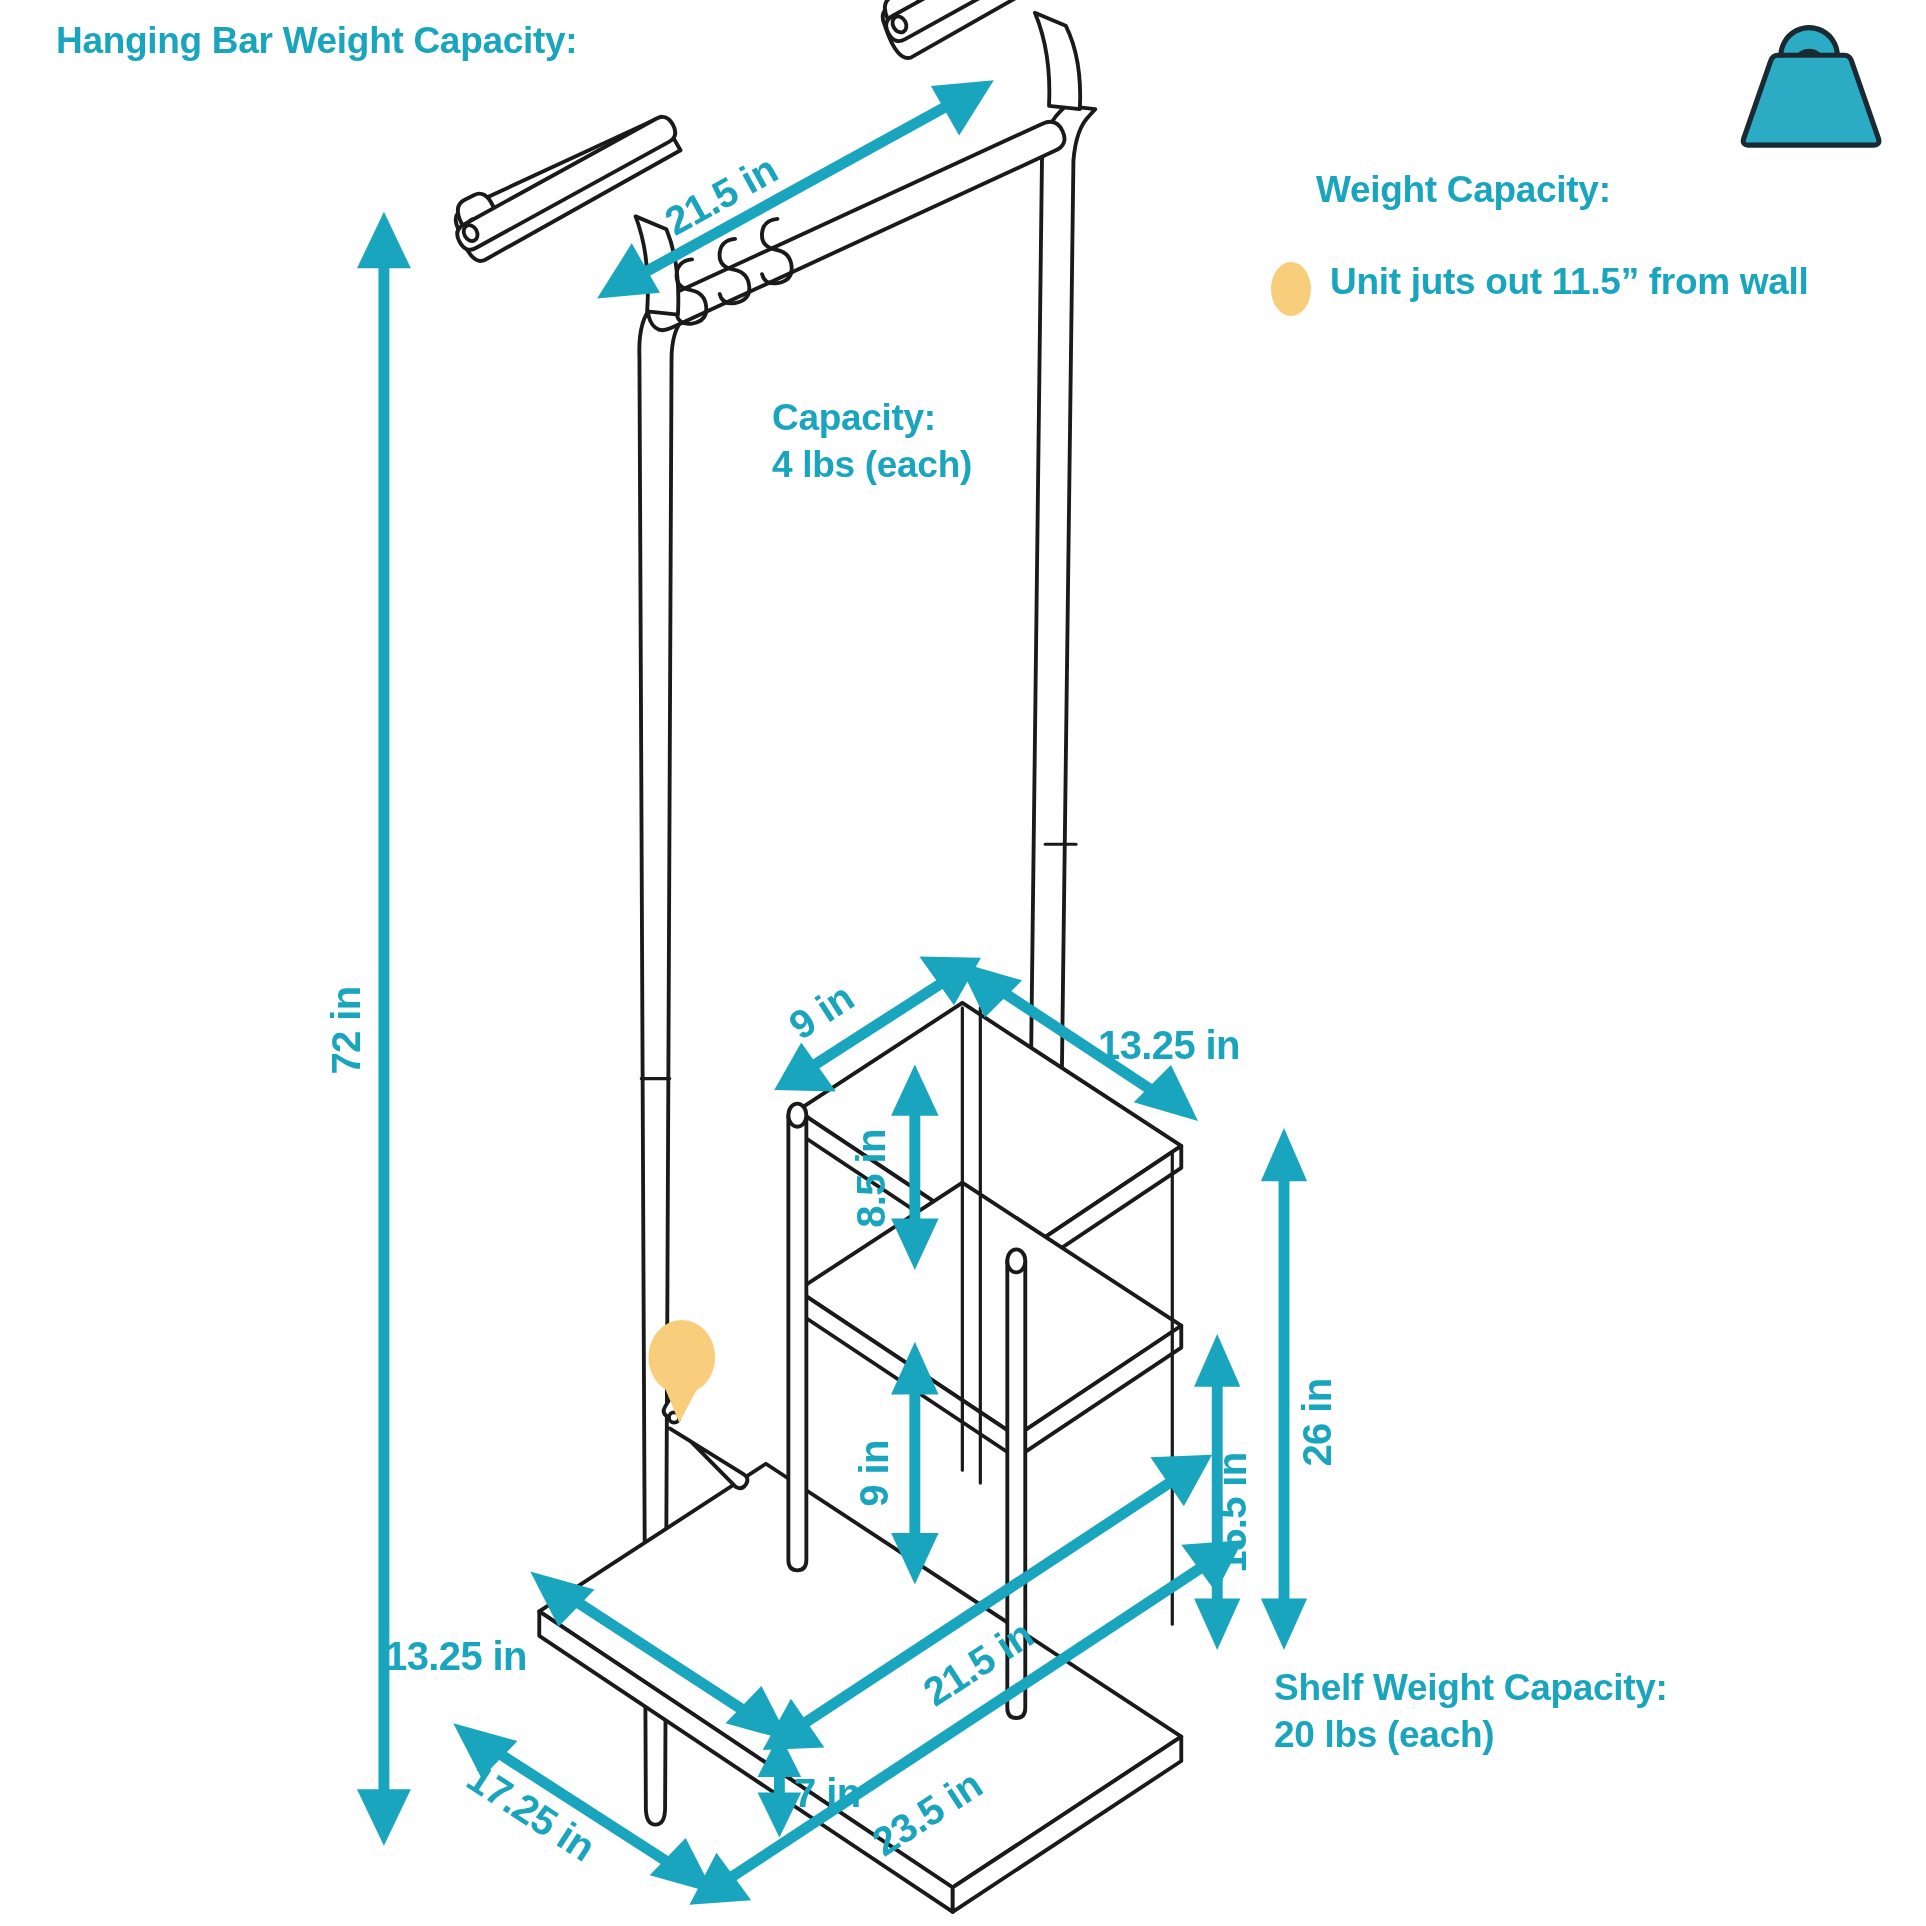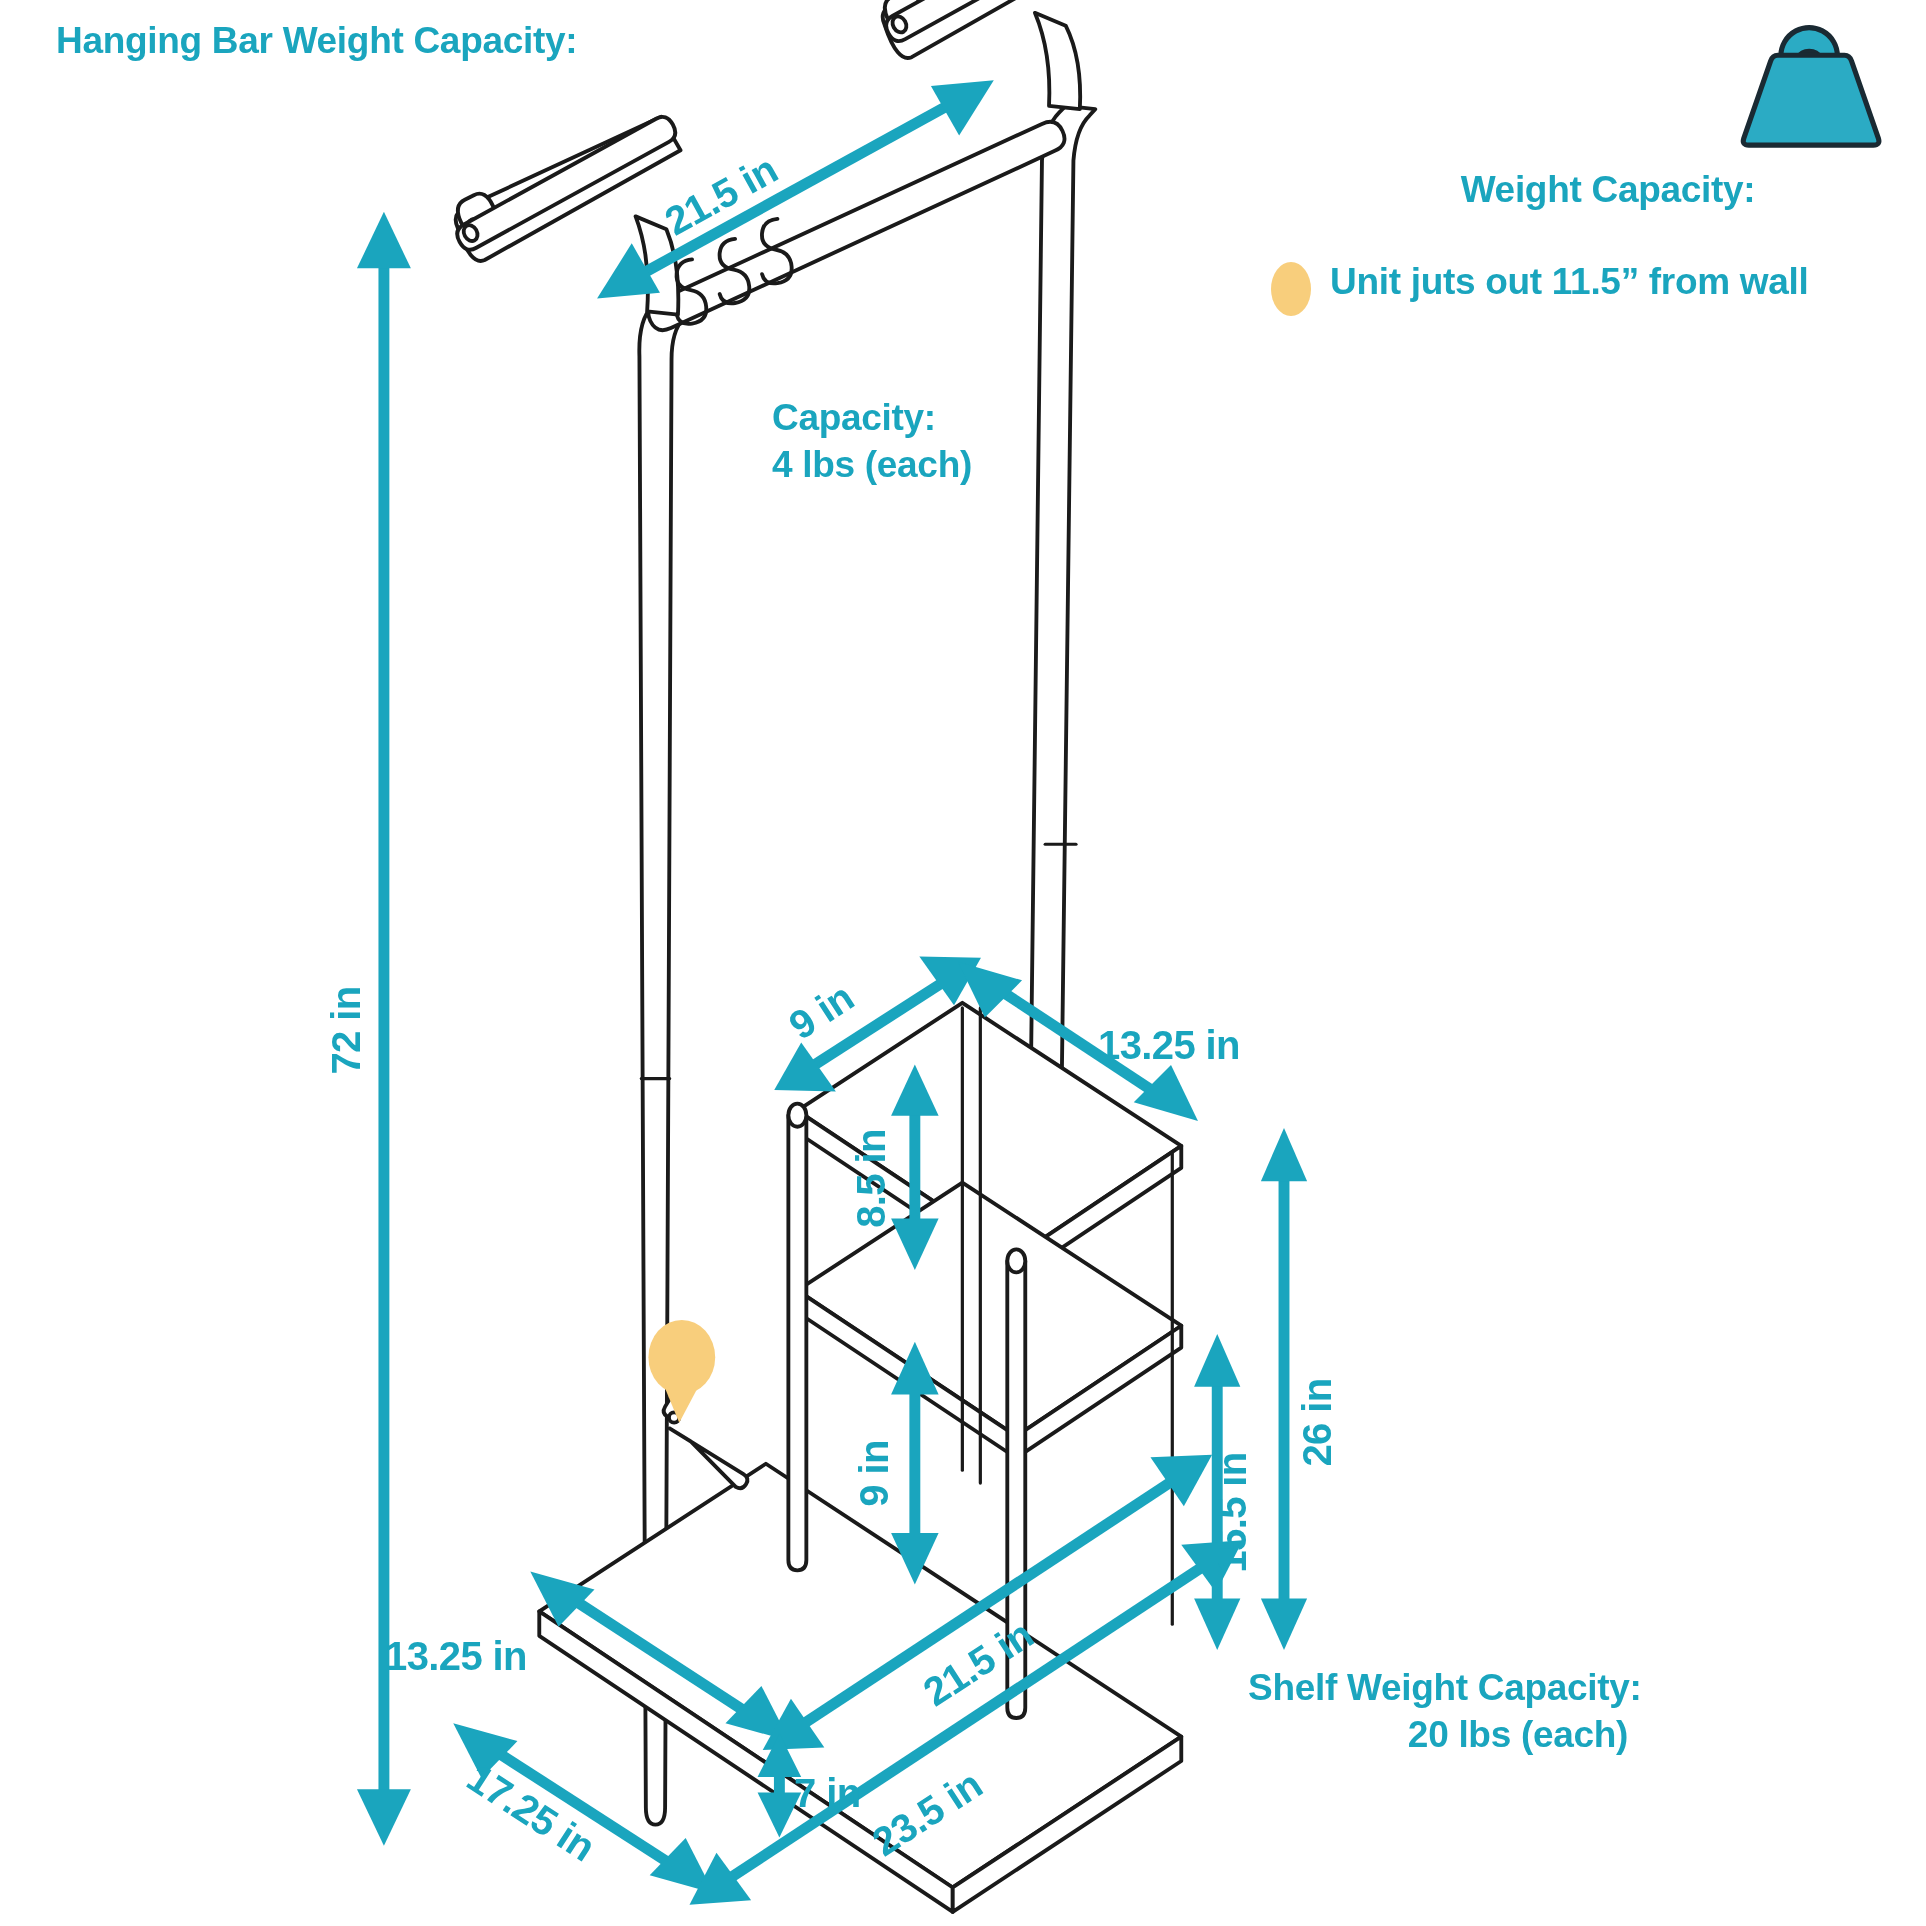--- a/index.html
+++ b/index.html
@@ -30,21 +30,21 @@
   .callout {
     position: absolute;
     color: #1AA5BE;
     font-weight: bold;
     font-family: "Liberation Sans", sans-serif;
     line-height: 1.18;
     white-space: pre-line;
     letter-spacing: -0.3px;
   }
   .callout.big   { font-size: 37px; }
-  .callout.right { text-align: center; }
+  .callout.right { text-align: left; }
   .dim-label {
     position: absolute;
     color: #1AA5BE;
     font-weight: bold;
     font-size: 40px;
     font-family: "Liberation Sans", sans-serif;
     white-space: nowrap;
     letter-spacing: -0.6px;
     transform-origin: 50% 50%;
   }
@@ -266,21 +266,21 @@
 
   <div class="callout big" style="left:56px; top:19px; width:642px;">Hanging Bar Weight Capacity:</div>
 
   <div class="callout big right" style="left:1316px; top:168px; width:584px;">Weight Capacity:</div>
   <div class="dot-marker" style="left:1271px; top:262px;"></div>
   <div class="callout big" style="left:1330px; top:260px; width:597px;">Unit juts out 11.5” from wall</div>
 
   <div class="callout big" style="left:772px; top:396px; width:385px;">Capacity:</div>
   <div class="callout big" style="left:772px; top:443px; width:449px;">4 lbs (each)</div>
 
-  <div class="callout big" style="left:1248px; top:1666px; width:642px;">Shelf Weight Capacity:</div>
+  <div class="callout big" style="left:1274px; top:1666px; width:642px;">Shelf Weight Capacity:</div>
   <div class="callout big right" style="left:1274px; top:1713px; width:488px;">20 lbs (each)</div>
 
   <div class="dim-label" style="left:302px; top:1008px; transform:rotate(-90deg);">72 in</div>
 
   <div class="dim-label" style="left:661px; top:173px; transform:rotate(-29deg);">21.5 in</div>
 
   <div class="dim-label" style="left:788px; top:989px; transform:rotate(-33deg);">9 in</div>
 
   <div class="dim-label" style="left:1098px; top:1023px;">13.25 in</div>
 

